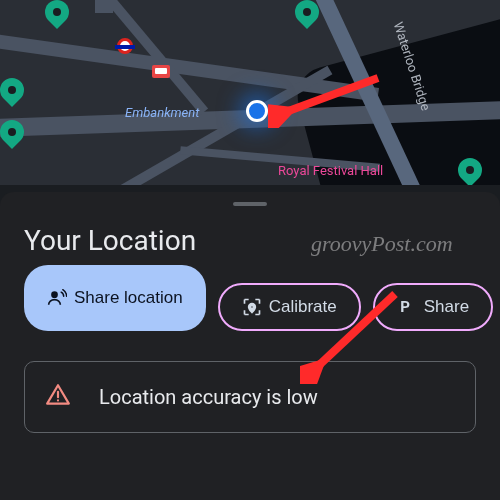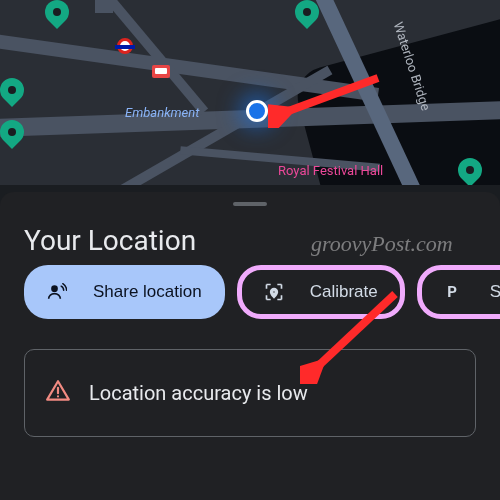--- a/index.html
+++ b/index.html
@@ -51,31 +51,31 @@
       width: 500px; height: 311px;
       background: #202124;
       border-radius: 14px 14px 0 0;
       padding: 10px 24px 0;
     }
     .handle { width: 34px; height: 4px; background: #5f6368; border-radius: 2px; margin: 0 auto 18px; }
     .title { font-size: 28px; color: #e8eaed; font-weight: 400; margin-bottom: 8px; }
     .subtitle { font-size: 18px; color: #9aa0a6; margin-bottom: 26px; }
     .chips { display: flex; gap: 12px; margin-bottom: 30px; }
     .chip {
-      display: inline-flex; align-items: center; gap: 26px;
+      display: inline-flex; align-items: center; gap: 7px;
       padding: 12px 22px; border-radius: 24px;
       font-size: 17px; white-space: nowrap; flex-shrink: 0;
       border: 1px solid transparent;
     }
     .chip-primary { background: #a8c7fa; color: #0b1220; }
-    .chip-outline { background: transparent; color: #d2dbe6; border: 5px solid #f0abfc; }
+    .chip-outline { background: transparent; color: #d2dbe6; border: 2px solid #f0abfc; margin-top: 18px; }
     .chip .ico { display: inline-flex; }
     .warn-card {
       border: 1px solid #5f6368; border-radius: 10px;
-      padding: 28px 20px; display: flex; align-items: center; gap: 18px;
+      padding: 20px 20px; display: flex; align-items: center; gap: 28px;
     }
     .warn-card .txt { color: #e8eaed; font-size: 20px; }
     .watermark { position: absolute; top: 215px; left: 311px; color: rgba(200,200,200,0.55); font-size: 22px; font-family: Georgia, serif; font-style: italic; pointer-events: none; margin-top: 16px; }
     .arrow { position: absolute; pointer-events: none; }
     .arrow svg { display: block; }
     .arrow1 { top: 68px; left: 268px; }
     .arrow2 { top: 284px; left: 300px; }
   </style>
 </head>
 <body>

